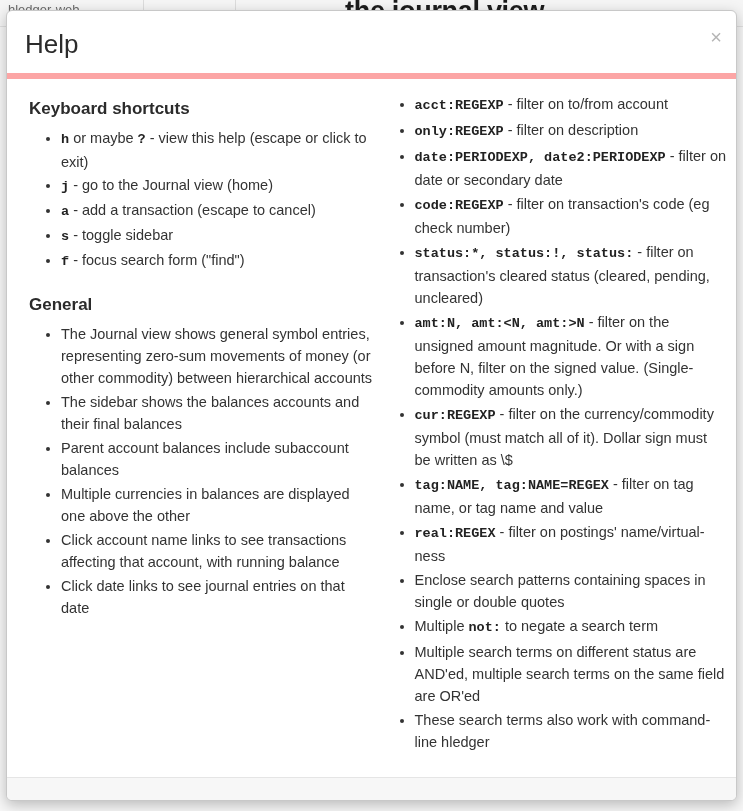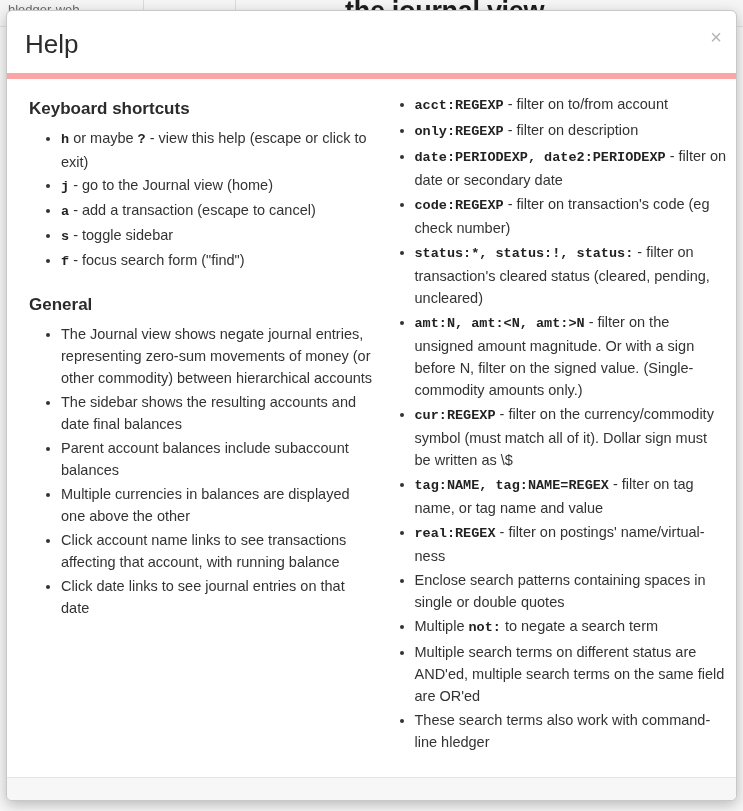--- a/index.html
+++ b/index.html
@@ -202,22 +202,22 @@
             <li>
               <code>s</code><span> - toggle sidebar</span>
             </li>
             <li>
               <code>f</code><span> - focus search form ("find")</span>
             </li>
           </ul>
 
           <h3 class="section general">General</h3>
           <ul class="help-list">
-            <li>The Journal view shows negate journal entries, representing zero-sum movements of money (or other commodity) between hierarchical accounts</li>
-            <li>The sidebar shows the resulting accounts and date final balances</li>
+            <li>The Journal view shows general symbol entries, representing zero-sum movements of money (or other commodity) between hierarchical accounts</li>
+            <li>The sidebar shows the balances accounts and their final balances</li>
             <li>Parent account balances include subaccount balances</li>
             <li>Multiple currencies in balances are displayed one above the other</li>
             <li>Click account name links to see transactions affecting that account, with running balance</li>
             <li>Click date links to see journal entries on that date</li>
           </ul>
         </div>
 
         <div class="col-right">
           <ul class="help-list">
             <li>

